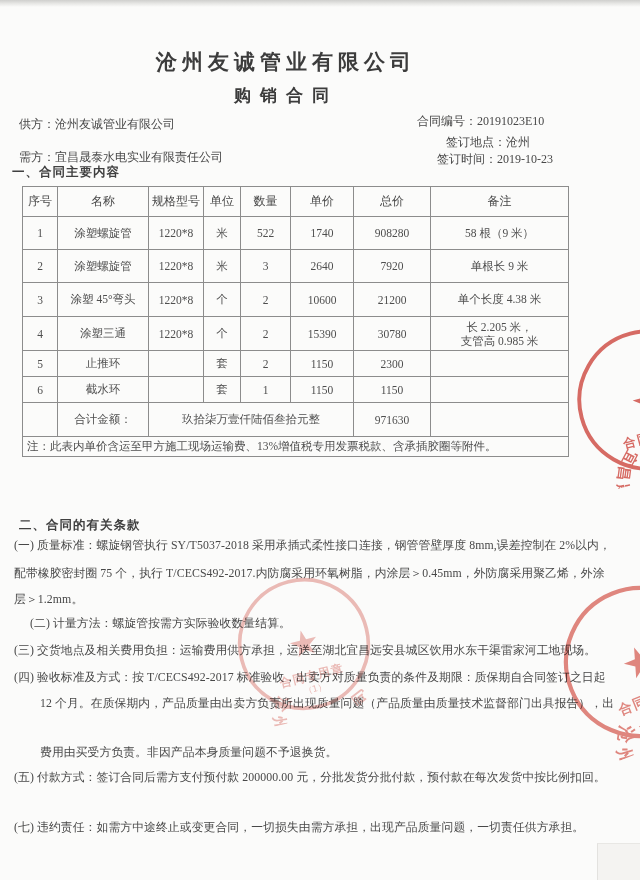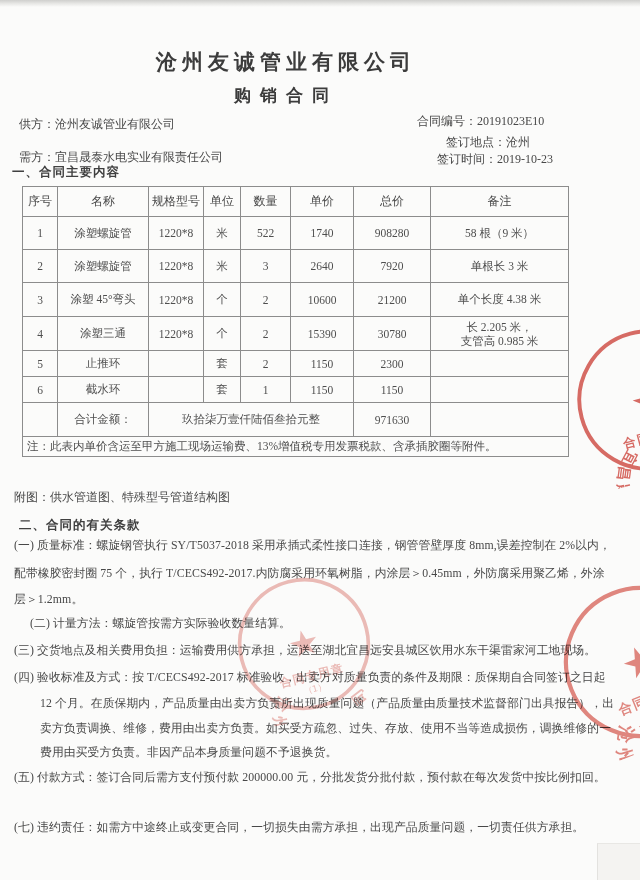--- a/index.html
+++ b/index.html
@@ -100,21 +100,21 @@
       <td>58 根（9 米）</td>
     </tr>
     <tr class="r-tall">
       <td>2</td>
       <td>涂塑螺旋管</td>
       <td>1220*8</td>
       <td>米</td>
       <td>3</td>
       <td>2640</td>
       <td>7920</td>
-      <td>单根长 3 米</td>
+      <td>单根长 9 米</td>
     </tr>
     <tr class="r-big">
       <td>3</td>
       <td>涂塑 45°弯头</td>
       <td>1220*8</td>
       <td>个</td>
       <td>2</td>
       <td>10600</td>
       <td>21200</td>
       <td>单个长度 4.38 米</td>
@@ -158,31 +158,29 @@
       <td colspan="4">玖拾柒万壹仟陆佰叁拾元整</td>
       <td>971630</td>
       <td></td>
     </tr>
     <tr class="r-note">
       <td colspan="8" class="note-cell">注：此表内单价含运至甲方施工现场运输费、13%增值税专用发票税款、含承插胶圈等附件。</td>
     </tr>
   </tbody>
     </table>
 
-  <div class="abs attachment" style="left:14px;top:489px;">附图：供水管道图、特殊型号管道结构图</div>
   <div class="abs sec-heading" style="left:19px;top:517px;">二、合同的有关条款</div>
 
   <div class="abs clause" style="left:14px;top:538px;">(一) 质量标准：螺旋钢管执行 SY/T5037-2018 采用承插式柔性接口连接，钢管管壁厚度 8mm,误差控制在 2%以内，</div>
   <div class="abs clause" style="left:14px;top:566px;">配带橡胶密封圈 75 个，执行 T/CECS492-2017.内防腐采用环氧树脂，内涂层＞0.45mm，外防腐采用聚乙烯，外涂</div>
   <div class="abs clause" style="left:14px;top:592px;">层＞1.2mm。</div>
   <div class="abs clause" style="left:30px;top:616px;text-align:center;">(二) 计量方法：螺旋管按需方实际验收数量结算。</div>
   <div class="abs clause" style="left:14px;top:643px;">(三) 交货地点及相关费用负担：运输费用供方承担，运送至湖北宜昌远安县城区饮用水东干渠雷家河工地现场。</div>
   <div class="abs clause" style="left:14px;top:670px;">(四) 验收标准及方式：按 T/CECS492-2017 标准验收，出卖方对质量负责的条件及期限：质保期自合同签订之日起</div>
   <div class="abs clause" style="left:40px;top:696px;">12 个月。在质保期内，产品质量由出卖方负责所出现质量问题（产品质量由质量技术监督部门出具报告），出</div>
-  <div class="abs clause" style="left:40px;top:721px;">卖方负责调换、维修，费用由出卖方负责。如买受方疏忽、过失、存放、使用不当等造成损伤，调换维修的一</div>
   <div class="abs clause" style="left:40px;top:745px;">费用由买受方负责。非因产品本身质量问题不予退换货。</div>
   <div class="abs clause" style="left:14px;top:770px;">(五) 付款方式：签订合同后需方支付预付款 200000.00 元，分批发货分批付款，预付款在每次发货中按比例扣回。</div>
   <div class="abs clause" style="left:14px;top:820px;">(七) 违约责任：如需方中途终止或变更合同，一切损失由需方承担，出现产品质量问题，一切责任供方承担。</div>
 
   <div class="stamp" style="left:570px;top:322px;width:156px;height:156px;transform:rotate(-15deg);opacity:.85;color:#d4534b;">
     <svg width="156" height="156" viewBox="0 0 200 200">
       <defs>
           <path id="arcA" d="M 62.1,154.1 A 66,66 0 1 0 137.9,154.1"></path>
         </defs>
       <circle cx="100" cy="100" r="88" fill="none" stroke="currentColor" stroke-width="5"></circle>

